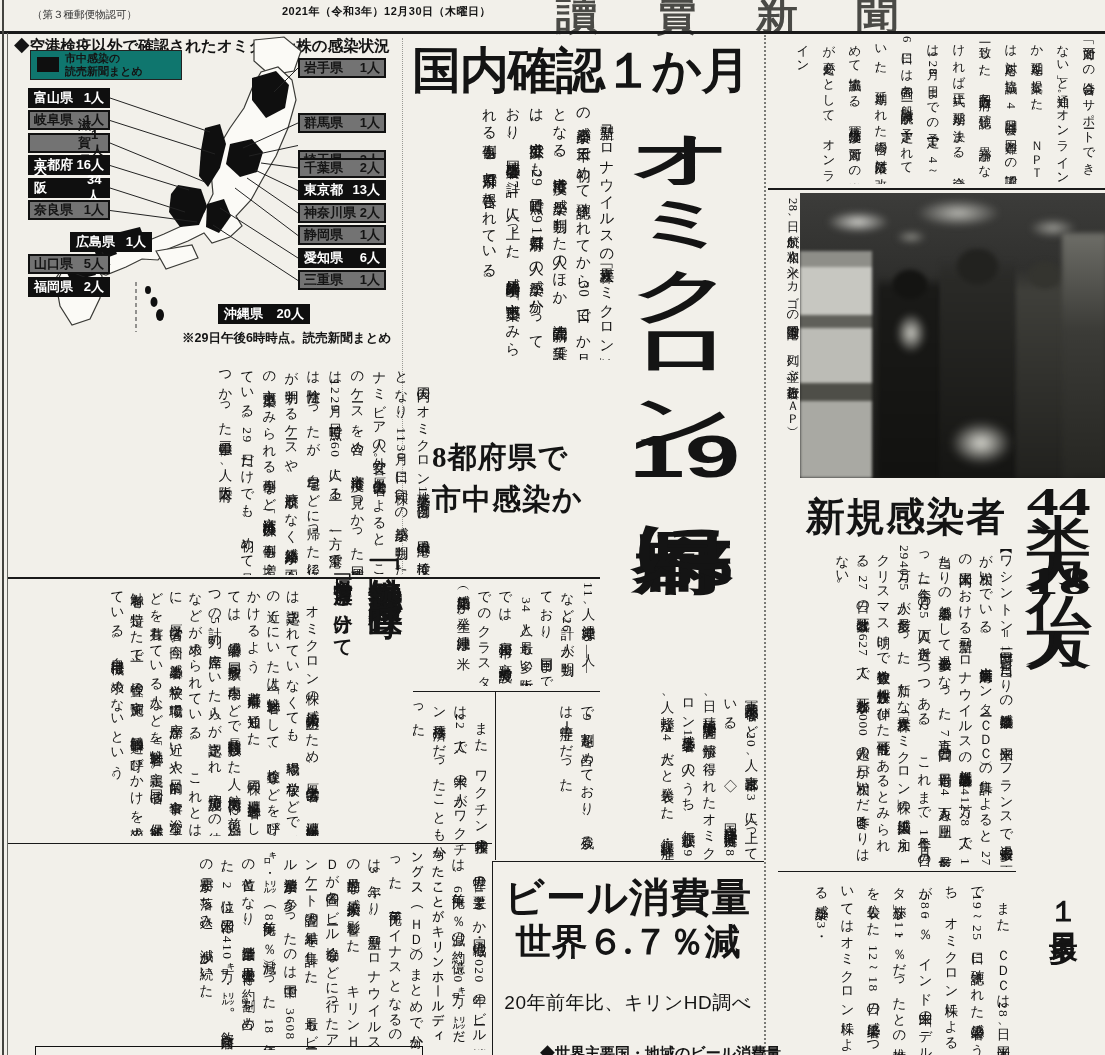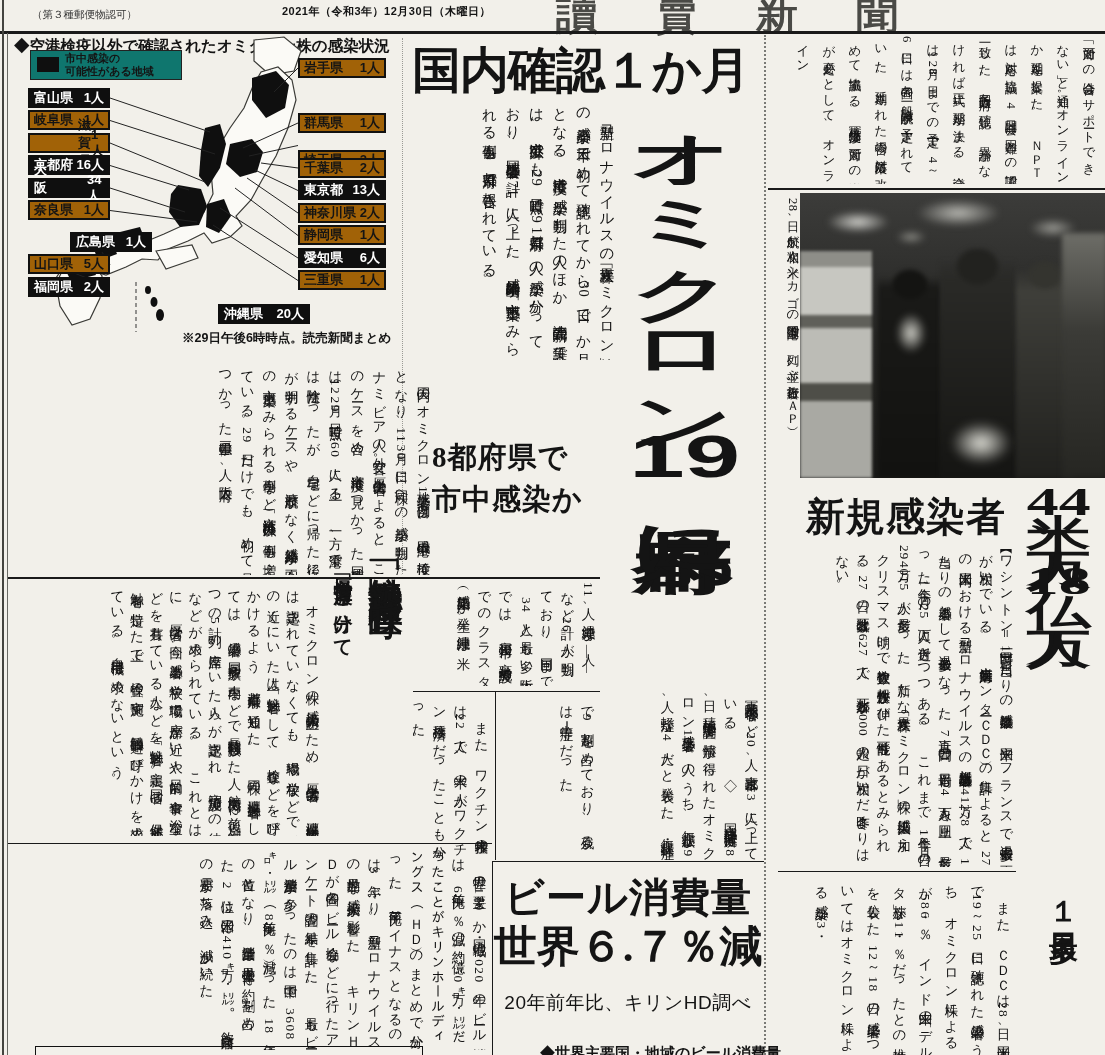--- a/index.html
+++ b/index.html
@@ -6,21 +6,21 @@
   #page{position:relative;width:1105px;height:1055px;margin:0 auto;background:#f2f0ea;
         overflow:hidden;color:#141414;font-family:"Liberation Serif",serif;}
   .abs{position:absolute;}
   .v{writing-mode:vertical-rl;}
   .bt{font-size:13.5px;line-height:21px;letter-spacing:1.4px;overflow:hidden;}
   .gothic{font-family:"Liberation Sans",sans-serif;}
   .hr{position:absolute;background:#1a1a1a;height:1.5px;}
   .vr{position:absolute;background:#1a1a1a;width:1.5px;}
   .dotv{position:absolute;width:0;border-left:2px dotted #7a7a76;}
   .tcy{text-combine-upright:all;}
-  .ml{position:absolute;width:82px;height:20px;border:2px solid #111;background:#a16207;
+  .ml{position:absolute;width:82px;height:20px;border:2px solid #111;background:#737373;
       display:flex;justify-content:space-between;align-items:center;padding:0 4px;
       font:bold 13px "Liberation Sans",sans-serif;box-sizing:border-box;}
   .ml.f{background:#0f0f0f;color:#fff;border-color:#0f0f0f;}
   .mr{width:88px;}
   .hlwrap{overflow:hidden;}
   .phdecor{position:absolute;}
 </style>
 </head>
 <body>
 
@@ -35,21 +35,21 @@
   <div class="vr" style="left:7px;top:33px;height:1022px;width:1px;background:#6a6a64;"></div>
   <div class="dotv" style="left:402px;top:38px;height:536px;border-left:1px dotted #9a9a94;"></div>
   <div class="dotv" style="left:764px;top:35px;height:1020px;"></div>
 
   <div class="abs gothic" style="left:14px;top:36px;font-size:15.5px;font-weight:bold;white-space:nowrap;"><span>◆</span><span>空港検疫以外で確認されたオミクロン株の感染状況</span></div>
 
   <div class="abs" style="left:30px;top:50px;width:150px;height:28px;border:1.5px solid #222;background:#0f766e;">
     <div class="abs" style="left:6px;top:6px;width:22px;height:15px;background:#0f0f0f;"></div>
     <div class="abs gothic" style="left:34px;top:1px;font-size:11px;font-weight:bold;line-height:12.5px;">
       <div>市中感染の</div>
-      <div>可能性がある地域</div>
+      <div>読売新聞まとめ</div>
     </div>
   </div>
 
   <svg class="abs" style="left:8px;top:36px;" width="392" height="322" viewBox="0 0 392 322">
     <g stroke="#3a3a36" stroke-width="1.2" fill="#fbfaf6">
       <path d="M246,4 L276,1 L293,15 L286,35 L262,39 L246,25 Z"></path>
       <path d="M52,236 L80,226 L106,216 L132,208 L156,198 L178,188 L196,176 L205,158 L203,136 L210,112 L222,92 L236,72 L245,50 L253,36 L270,31 L284,44 L288,64 L280,92 L268,120 L254,144 L243,164 L228,180 L234,190 L222,201 L204,207 L196,197 L180,205 L160,213 L150,224 L134,223 L118,231 L98,239 L84,235 L70,245 L56,252 L46,245 Z"></path>
       <path d="M148,215 L184,209 L190,222 L158,233 Z"></path>
       <path d="M56,231 L82,225 L94,240 L92,262 L82,283 L64,289 L52,270 L48,248 Z"></path>
     </g>
@@ -198,21 +198,21 @@
 
   <div class="abs v hlwrap" style="left:360px;top:548px;width:50px;height:298px;font-size:34px;font-weight:900;letter-spacing:2px;line-height:50px;">「接触者」新設 検査呼</div>
   <div class="abs v" style="left:326px;top:562px;width:30px;height:232px;font-size:19px;font-weight:bold;letter-spacing:2px;overflow:hidden;">厚労省「濃厚」と分けて</div>
   <div class="abs v bt" style="left:10px;top:582px;width:312px;height:254px;line-height:19.5px;">　オミクロン株の感染拡大防止のため、厚生労働省は、濃厚接触者には認定されていなくても、職場や学校などで感染者の近くにいた人は「接触者」として、検査などを呼びかけるよう、都道府県に通知した。　同株の濃厚接触者としては、感染者の同居家族や車内などで長時間接触した人、航空機内で前後2列ずつの計5列の座席にいた人らが認定され、宿泊施設での待機などが求められている。　これとは別に、厚労省は今回、感染者と学校や職場で座席が近い人や日常的に食事や浴室などを共有している人などを「接触者」と定義。同省は、保健所が接触者を特定した上で、検査の実施や、接触回避の呼びかけを求めている。自宅待機は求めないという。</div>
 
   <div class="hr" style="left:8px;top:843px;width:484px;height:1px;"></div>
 
   <div class="vr" style="left:492px;top:861px;width:1px;height:194px;"></div>
   <div class="hr" style="left:492px;top:861px;width:272px;height:1px;"></div>
   <div class="abs" style="left:492px;top:870px;width:272px;text-align:center;font-size:40px;font-weight:900;letter-spacing:1px;">ビール消費量</div>
-  <div class="abs" style="left:492px;top:918px;width:272px;text-align:center;font-size:43px;font-weight:900;">世界６.７％減</div>
+  <div class="abs" style="left:492px;top:918px;width:272px;text-align:center;font-size:36px;font-weight:900;">世界６.７％減</div>
   <div class="abs gothic" style="left:492px;top:990px;width:272px;text-align:center;font-size:19px;letter-spacing:.5px;">20年前年比、キリンHD調べ</div>
   <div class="abs v bt" style="left:10px;top:850px;width:480px;height:200px;">　世界の主要170か国・地域の2020年のビール消費量は、前年比6.7％減の約1億7750万㌔・㍑だったことがキリンホールディングス（ＨＤ）のまとめで分かった。前年比マイナスとなるのは3年ぶり。新型コロナウイルスの世界的な感染拡大が影響した。　キリンＨＤが各国のビール協会などに行ったアンケート調査の結果を集計した。　最もビール消費量が多かったのは中国で、3608万㌔・㍑（前年比8.0％減）だった。18年連続の首位となり、消費量は世界全体の約2割を占めた。2位は米国の2410万㌔・㍑。飲食店向けの需要が落ち込み、減少が続いた。</div>
   <div class="abs gothic" style="left:540px;top:1044px;font-size:15px;font-weight:bold;">◆世界主要国・地域のビール消費量</div>
   <div class="abs" style="left:35px;top:1046px;width:386px;height:9px;border:1.5px solid #111;border-bottom:none;"></div>
 
   <div class="abs v bt" style="left:770px;top:36px;width:332px;height:148px;font-size:12.5px;line-height:26px;">「対面での会合はサポートできない」と通知。オンライン開催か延期を提案した。　ＮＰＴ加盟国は対応を協議し、4日開会は困難との認識で一致した。各国政府に確認し、異論がなければ正式に延期が決まる。会議は1月28日までの予定で、4～6日には各国の一般討論演説が予定されていた。延期された場合の対応策は改めて協議する。核軍縮交渉は対面での議論が必要だとして、オンライン</div>
   <div class="hr" style="left:768px;top:188px;width:337px;"></div>
 
   <div class="abs" style="left:800px;top:193px;width:305px;height:285px;background:linear-gradient(180deg,#3c3c3a,#232321 55%,#191917);overflow:hidden;">
     <div class="phdecor" style="left:5px;top:2px;width:295px;height:60px;filter:blur(3px);background:radial-gradient(ellipse 45px 16px at 18% 45%,#d2d2cd,transparent 70%),radial-gradient(ellipse 60px 20px at 52% 30%,#b8b8b2,transparent 70%),radial-gradient(ellipse 34px 14px at 84% 55%,#9a9a94,transparent 70%),radial-gradient(ellipse 22px 10px at 36% 70%,#8c8c86,transparent 70%);"></div>

